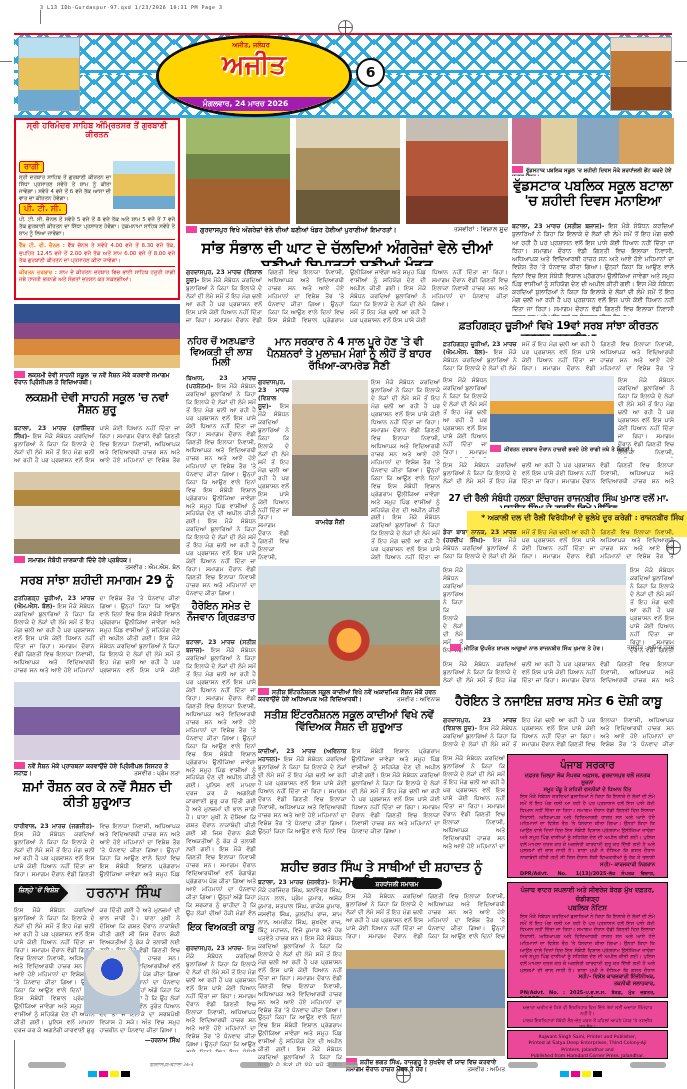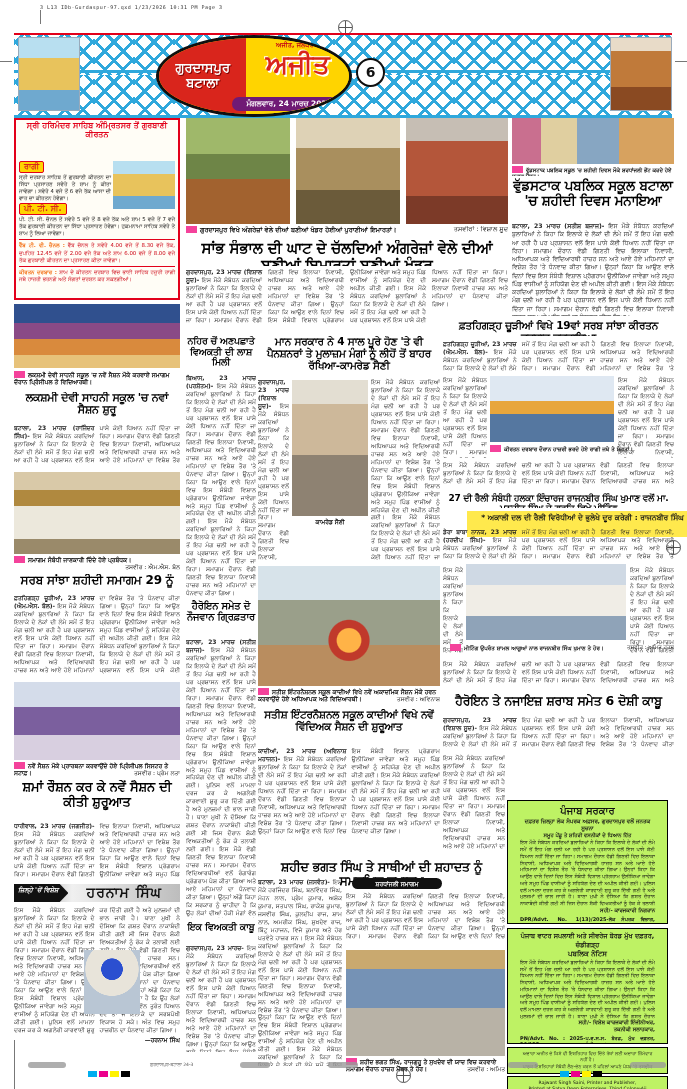--- a/index.html
+++ b/index.html
@@ -18,21 +18,21 @@
   #oval{position:absolute;left:156px;top:35px;width:190px;height:76px;z-index:4;
     border:3px solid #101010;border-radius:50%;overflow:hidden;display:flex;background:#ffd400;}
   #oval .red{width:46%;background:#d9251c;display:flex;flex-direction:column;justify-content:center;
     align-items:center;color:#fff;font-weight:bold;font-size:13px;line-height:1.15;
     text-shadow:1px 1px 0 #7a0000;}
   #oval .yel{flex:1;position:relative;background:#ffd400;}
   #oval .ed{position:absolute;top:3px;left:0;right:6px;text-align:center;color:#c40017;
     font-weight:bold;font-size:6.5px;}
   #oval .ttl{position:absolute;top:13px;left:0;right:0;text-align:center;color:#d9251c;
     font-weight:bold;font-size:26px;line-height:1;text-shadow:1.5px 1.5px 0 #fff,-1px -1px 0 #fff;}
-  #oval .dt{position:absolute;bottom:3px;left:-14px;right:3px;height:14px;background:#701a75;
+  #oval .dt{position:absolute;bottom:3px;left:-14px;right:3px;height:14px;background:#a21caf;
     border-radius:8px;color:#fff;font-weight:bold;font-size:7.5px;text-align:center;line-height:14px;}
   #pagenum{position:absolute;left:356px;top:58px;width:25px;height:25px;border:2.5px solid #101010;
     border-radius:50%;background:#fff;z-index:5;text-align:center;font-weight:bold;font-size:14px;
     line-height:25px;}
   
   .ph{position:absolute;overflow:hidden;background:#cfcabd;}
   .ph-gt{background:linear-gradient(180deg,#b8dff0 0 28%,#e8c35c 28% 72%,#6fa9cf 72%);}
   .ph-dolls{background:linear-gradient(180deg,#30508e 0 30%,#8a4a86 30% 55%,#d98a3d 55% 80%,#e7c27a 80%);}
   .ph-men{background:linear-gradient(180deg,#d9c9a8 0 22%,#b0893f 22% 42%,#ece8dc 42% 82%,#9a8a6a 82%);}
   .ph-church{background:linear-gradient(180deg,#d4dcea 0 32%,#7b5f9e 32% 68%,#d8cfe0 68%);}
@@ -74,22 +74,22 @@
   #colban{position:absolute;left:14px;top:884px;width:166px;height:18px;
      background:linear-gradient(90deg,#8a8a8a,#f0f0f0 35%,#bdbdbd);display:flex;}
   #coltag{background:#111;color:#fff;font-weight:bold;font-style:italic;font-size:6.5px;
      padding:2px 10px 2px 4px;clip-path:polygon(0 0,84% 0,100% 50%,84% 100%,0 100%);}
   #colname{flex:1;text-align:center;font-weight:bold;font-size:14px;letter-spacing:1px;}
   .ysub{position:absolute;background:#ffe94d;font-weight:bold;font-size:7.5px;line-height:13px;
      text-align:center;overflow:hidden;}
   .capsule{position:absolute;background:#111;color:#fff;border-radius:7px;font-size:6px;
      line-height:11px;text-align:center;font-weight:bold;}
   
-  .nbox{position:absolute;border:1.5px solid #000;background:#bef264;box-sizing:border-box;
-     padding:3px 12px;font-size:5px;line-height:1.35;text-align:justify;overflow:hidden;margin-top:46px;}
+  .nbox{position:absolute;border:1.5px solid #000;background:#ec4899;box-sizing:border-box;
+     padding:3px 12px;font-size:5px;line-height:1.35;text-align:justify;overflow:hidden;}
   .nbox .nt{font-weight:bold;text-align:center;display:block;}
   .nfoot{display:flex;justify-content:space-between;font-size:5px;font-weight:bold;margin-top:2px;}
   .sign{text-align:right;font-weight:bold;font-size:5.3px;line-height:1.3;}
   
   .reg{position:absolute;width:13px;height:13px;border:1px solid #555;border-radius:50%;
      background:linear-gradient(#555,#555) center/100% 1px no-repeat,
                 linear-gradient(#555,#555) center/1px 100% no-repeat;}
   .dot{display:inline-block;width:9px;height:6px;margin-right:2px;}
   .goval{position:absolute;height:6px;background:#9a9a9a;border-radius:3px;opacity:.8;}
   #slug{position:absolute;left:40px;top:4px;font-family:"DejaVu Sans Mono","Liberation Mono",monospace;
@@ -108,24 +108,20 @@
   <div class="tick" style="left:0;top:61px;width:12px;height:1px;"></div>
   <div class="tick" style="left:675px;top:61px;width:12px;height:1px;"></div>
   <div class="tick" style="left:40px;top:10px;width:1px;height:14px;"></div>
   <div class="tick" style="left:14px;top:1040px;width:1px;height:49px;"></div>
 
   <div id="band"></div>
   <div id="bandline"></div>
   <div class="mastph ph-gt" style="left:18px;"></div>
   <div class="mastph ph-mastr" style="left:610px;"></div>
   <div id="oval">
-    <div class="red">
-      <span>ਗੁਰਦਾਸਪੁਰ</span>
-      <span>ਬਟਾਲਾ</span>
-    </div>
     <div class="yel">
       <div class="ed">ਅਜੀਤ, ਜਲੰਧਰ</div>
       <div class="ttl">ਅਜੀਤ</div>
       <div class="dt">ਮੰਗਲਵਾਰ, 24 ਮਾਰਚ 2026</div>
     </div>
   </div>
   <div id="pagenum">6</div>
 
   <div id="kbox">
     <div class="kt">ਸ੍ਰੀ ਹਰਿਮੰਦਰ ਸਾਹਿਬ ਅੰਮ੍ਰਿਤਸਰ ਤੋਂ ਗੁਰਬਾਣੀ ਕੀਰਤਨ</div>

